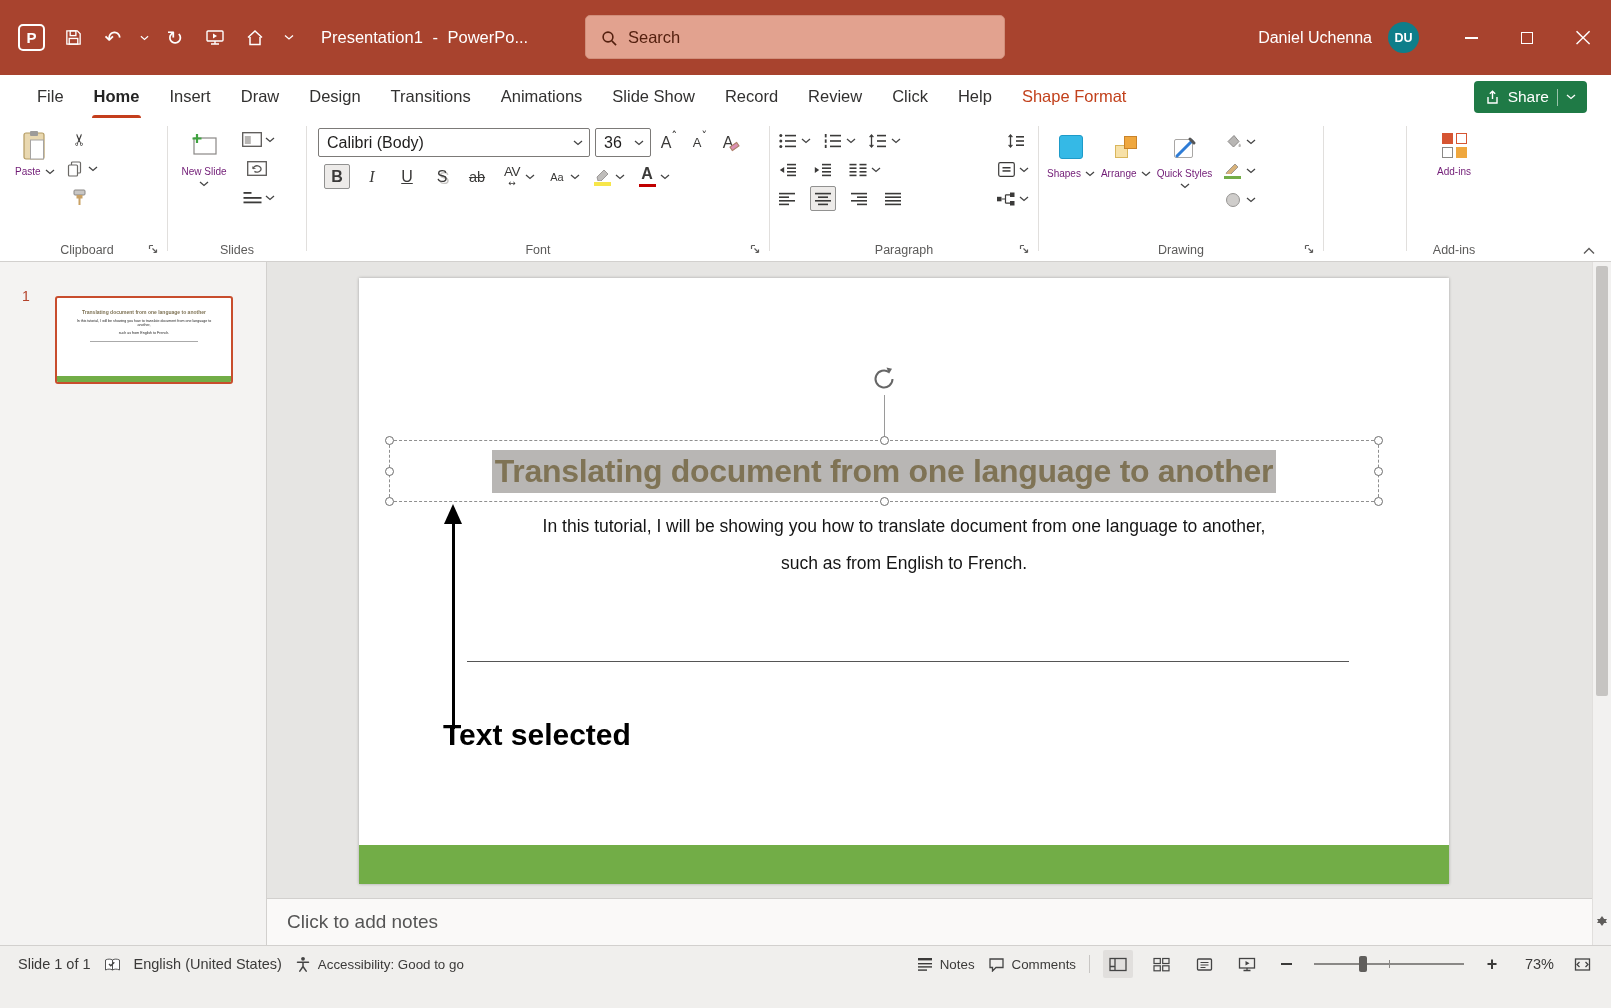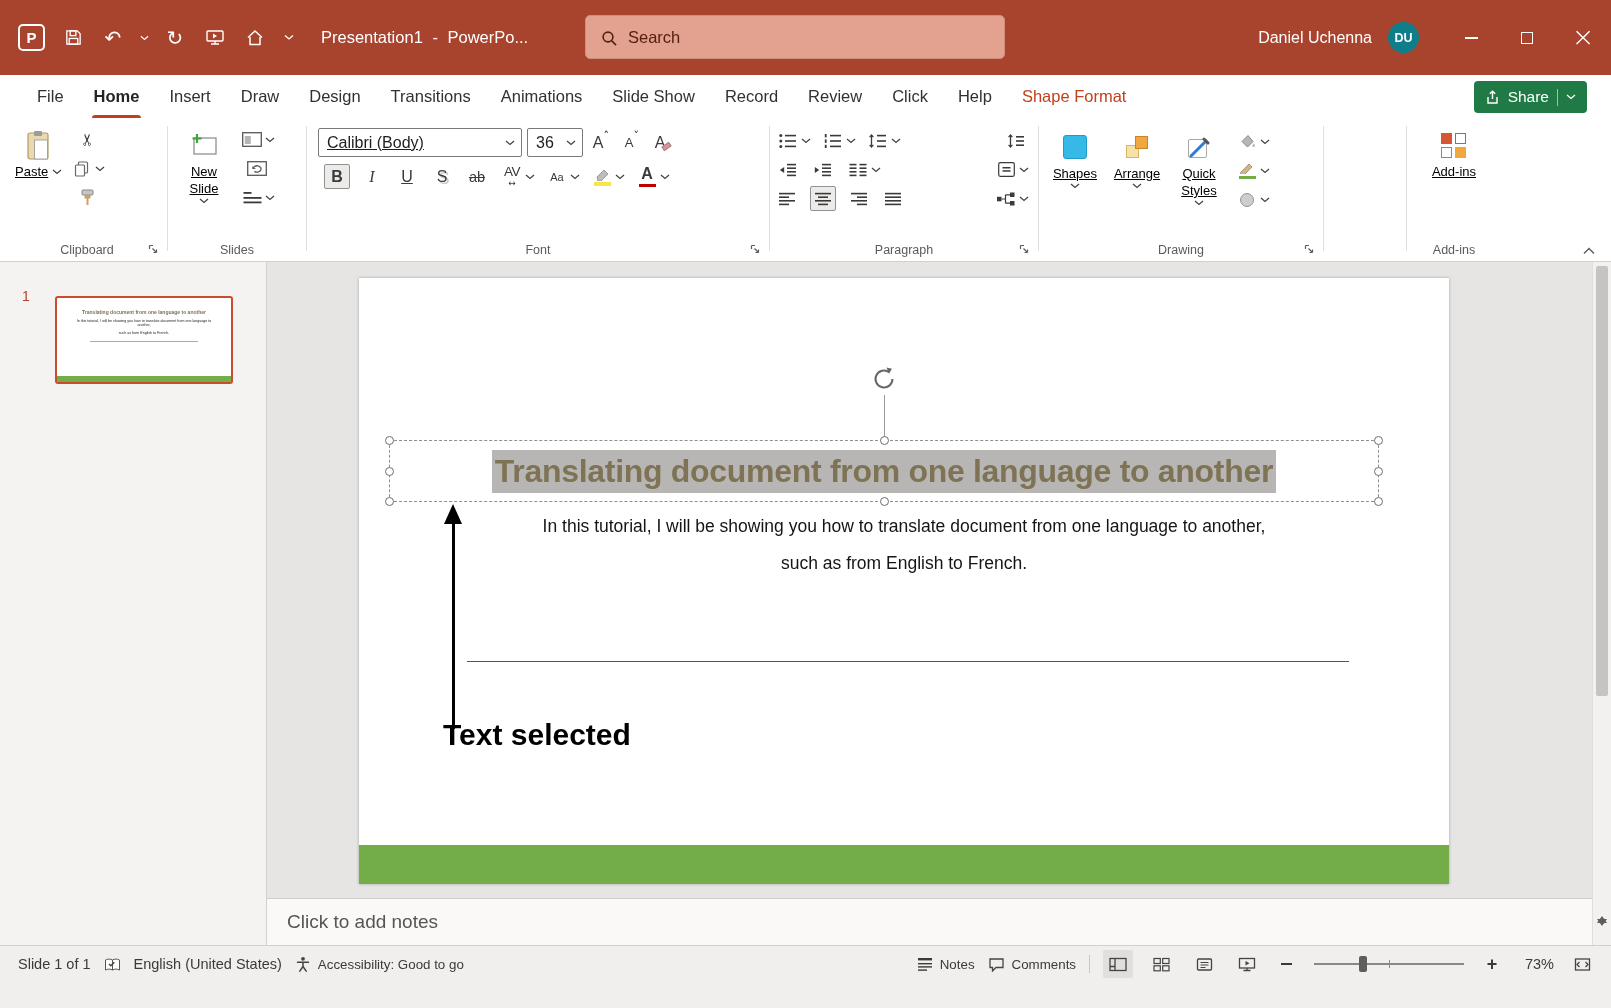--- a/index.html
+++ b/index.html
@@ -41,32 +41,32 @@
   .ribbon {height:144px; background:#fff; border-bottom:1px solid #D2D0CE; display:flex; padding:2px 8px 0 12px; position:relative; flex:none; color:#3B3A39;}
   .vsep {width:1px; background:#E1DFDD; margin:6px 5px 10px; flex:none;}
   .rgroup {display:flex; flex-direction:column; flex:none;}
   .gbody {flex:1; display:flex; padding-top:5px;}
   .gfoot {height:23px; position:relative; display:flex; align-items:center; justify-content:center; flex:none;}
   .glabel {font-size:12.5px; color:#5C5B5A;}
   .launcher {position:absolute; right:2px; bottom:5px; width:13px; height:13px; display:flex; align-items:center; justify-content:center;}
   .bigbtn {display:flex; flex-direction:column; align-items:center; padding:2px 3px 0;}
   .bigicon {height:36px; display:flex; align-items:center; justify-content:center;}
   .biglblwrap {display:flex; flex-wrap:wrap; justify-content:center; align-items:center; column-gap:4px; row-gap:1px; max-width:56px;}
-  .biglbl {font-size:13px; line-height:17px; color:#000000; text-align:center;text-decoration:underline;}
+  .biglbl {font-size:10px; line-height:17px; color:#701a75; text-align:center;}
   .chev {width:10px; height:6px; flex:none;}
   .sbtn {min-width:26px; height:25px; display:flex; align-items:center; justify-content:center; color:#3B3A39;}
   .sbtn.pressed {background:#EDEBE9; border:1px solid #919190; border-radius:2px;}
   .srow {display:flex; align-items:center;}
   .minicol {display:flex; flex-direction:column; gap:4px; margin-left:4px; padding-top:2px;}
   .scissors {font-family:"DejaVu Sans",sans-serif; font-size:16px; display:inline-block; transform:rotate(-90deg);}
   
   .fg {display:flex; flex-direction:column; gap:7px; padding:3px 4px 0 6px;}
   .frow {display:flex; align-items:center; gap:5px;}
   .combo {height:29px; border:1px solid #7C7A78; border-radius:2px; background:#fff; display:flex; align-items:center; justify-content:space-between; padding:0 6px 0 8px; font-size:16px; color:#1F1E1D;}
-  .combo.fname {width:204px;text-decoration:underline;}
+  .combo.fname {width:272px;}
   .combo.fsize {width:56px;}
   .gB {font-weight:700; font-size:16px;}
   .gI {font-style:italic; font-family:"Liberation Serif",serif; font-size:16px;}
   .gU {text-decoration:underline; font-size:16px;}
   .gS {font-size:16px; text-shadow:2px 2px 0 #C8C6C4;}
   .gab {text-decoration:line-through; font-size:14.5px;}
   .gAV {font-size:13.5px; letter-spacing:-0.5px; line-height:1;}
   .gAa {font-size:11px;}
   .azA {font-size:16px; font-weight:400;}
   .caret {font-size:12px; position:relative; top:-6px; left:0; font-family:"DejaVu Sans",sans-serif;}

